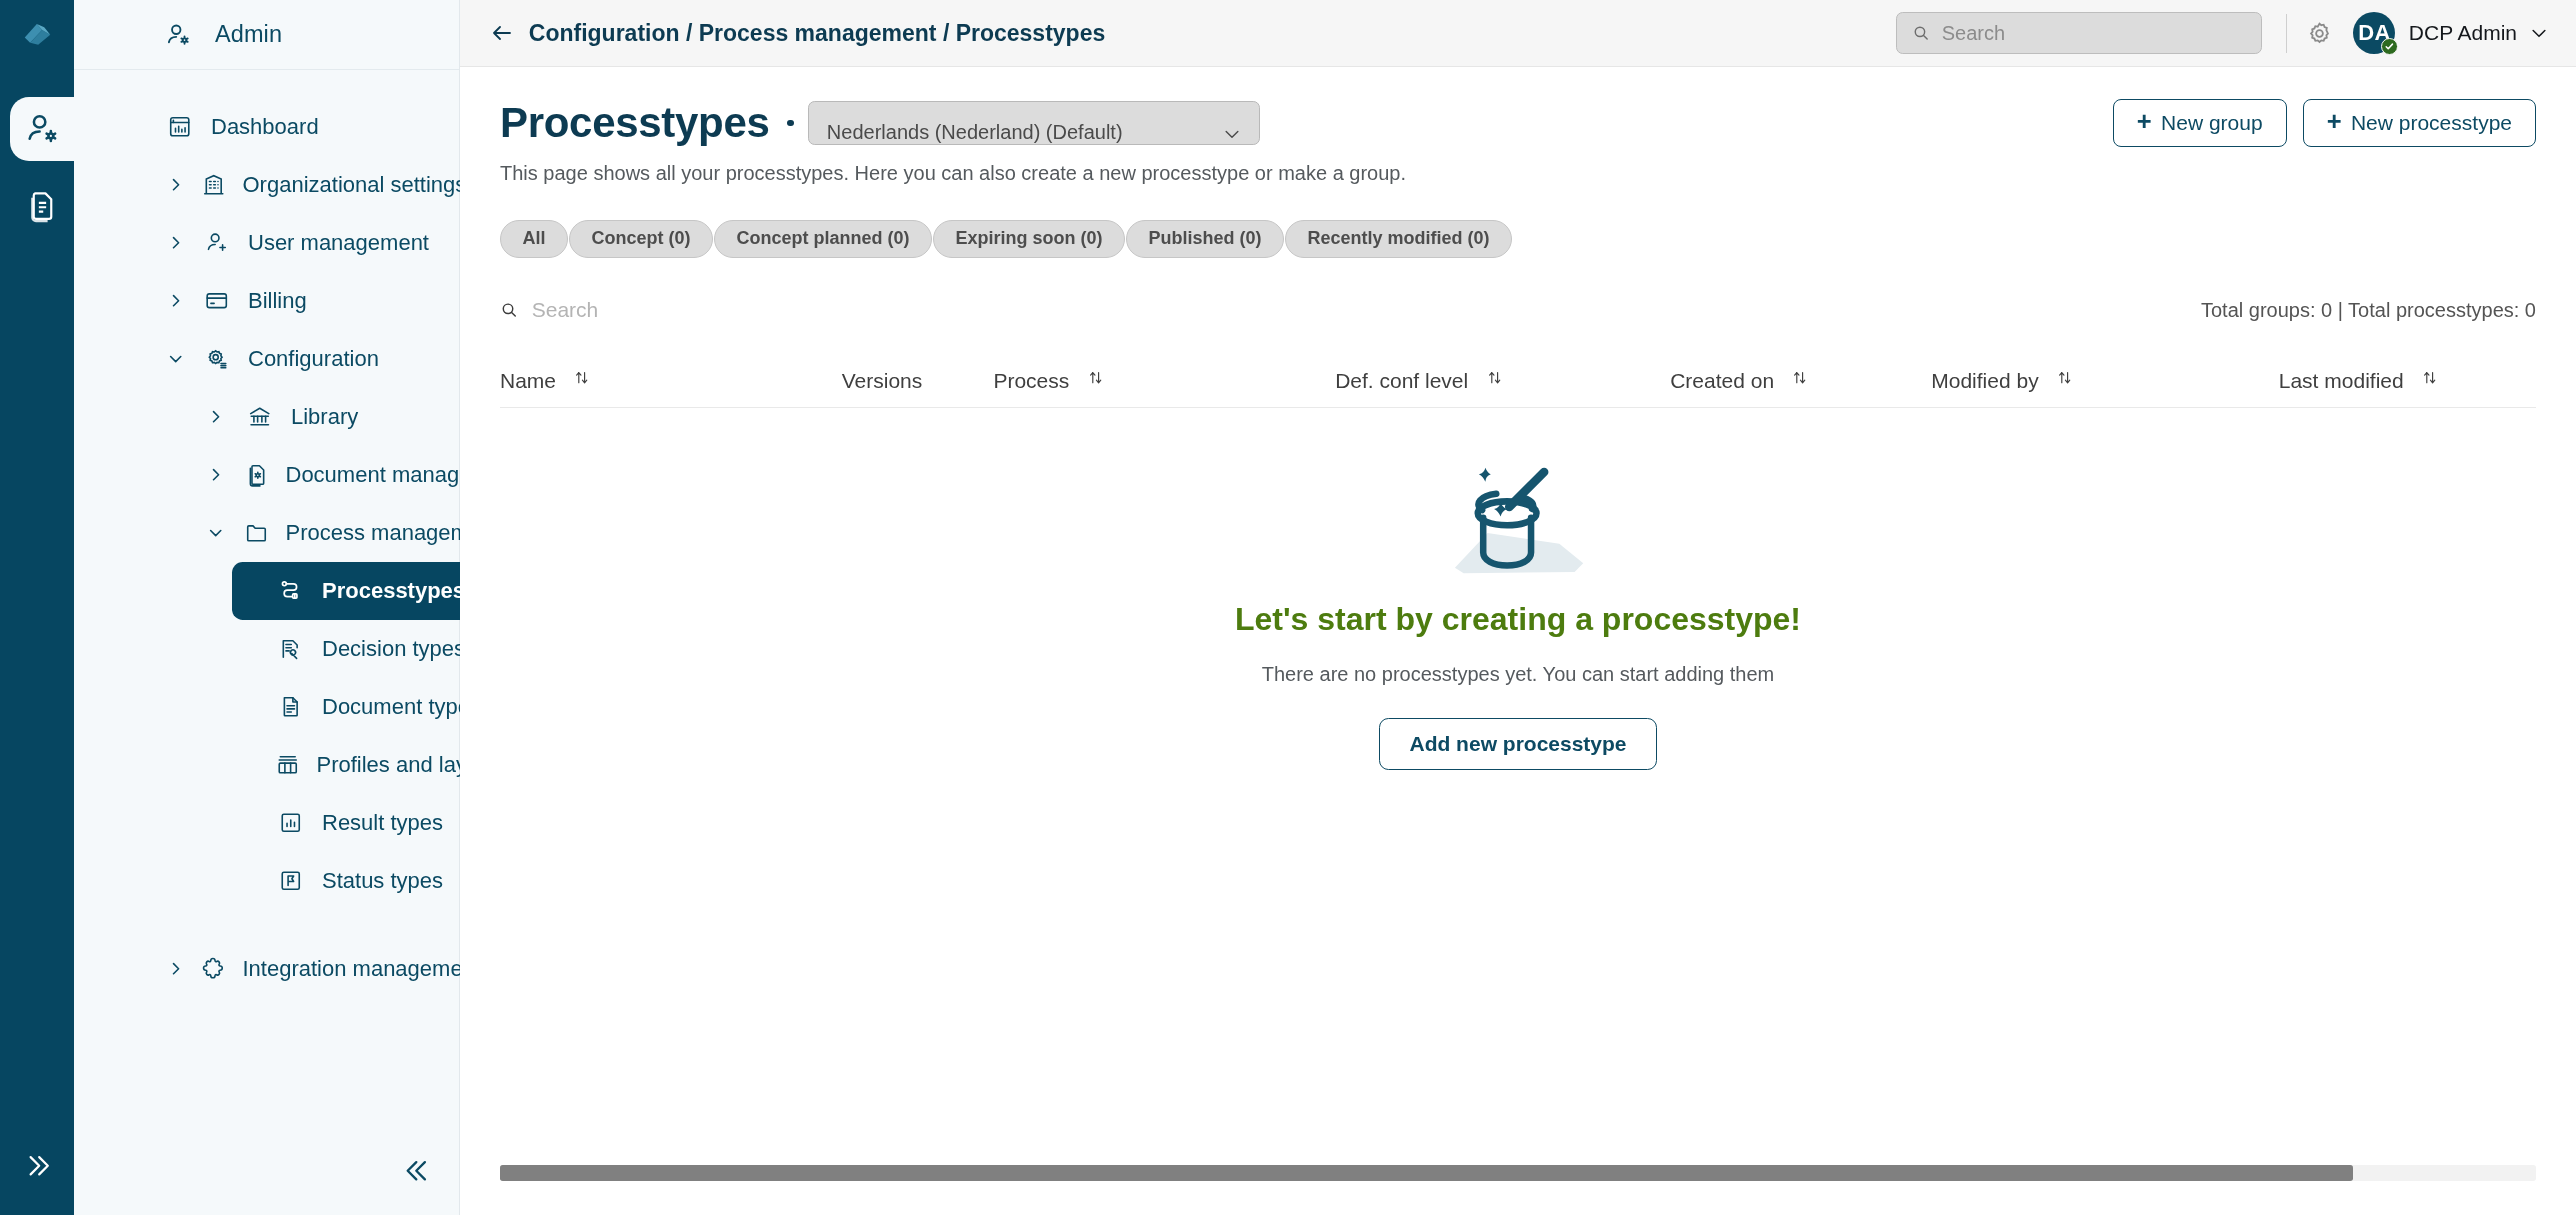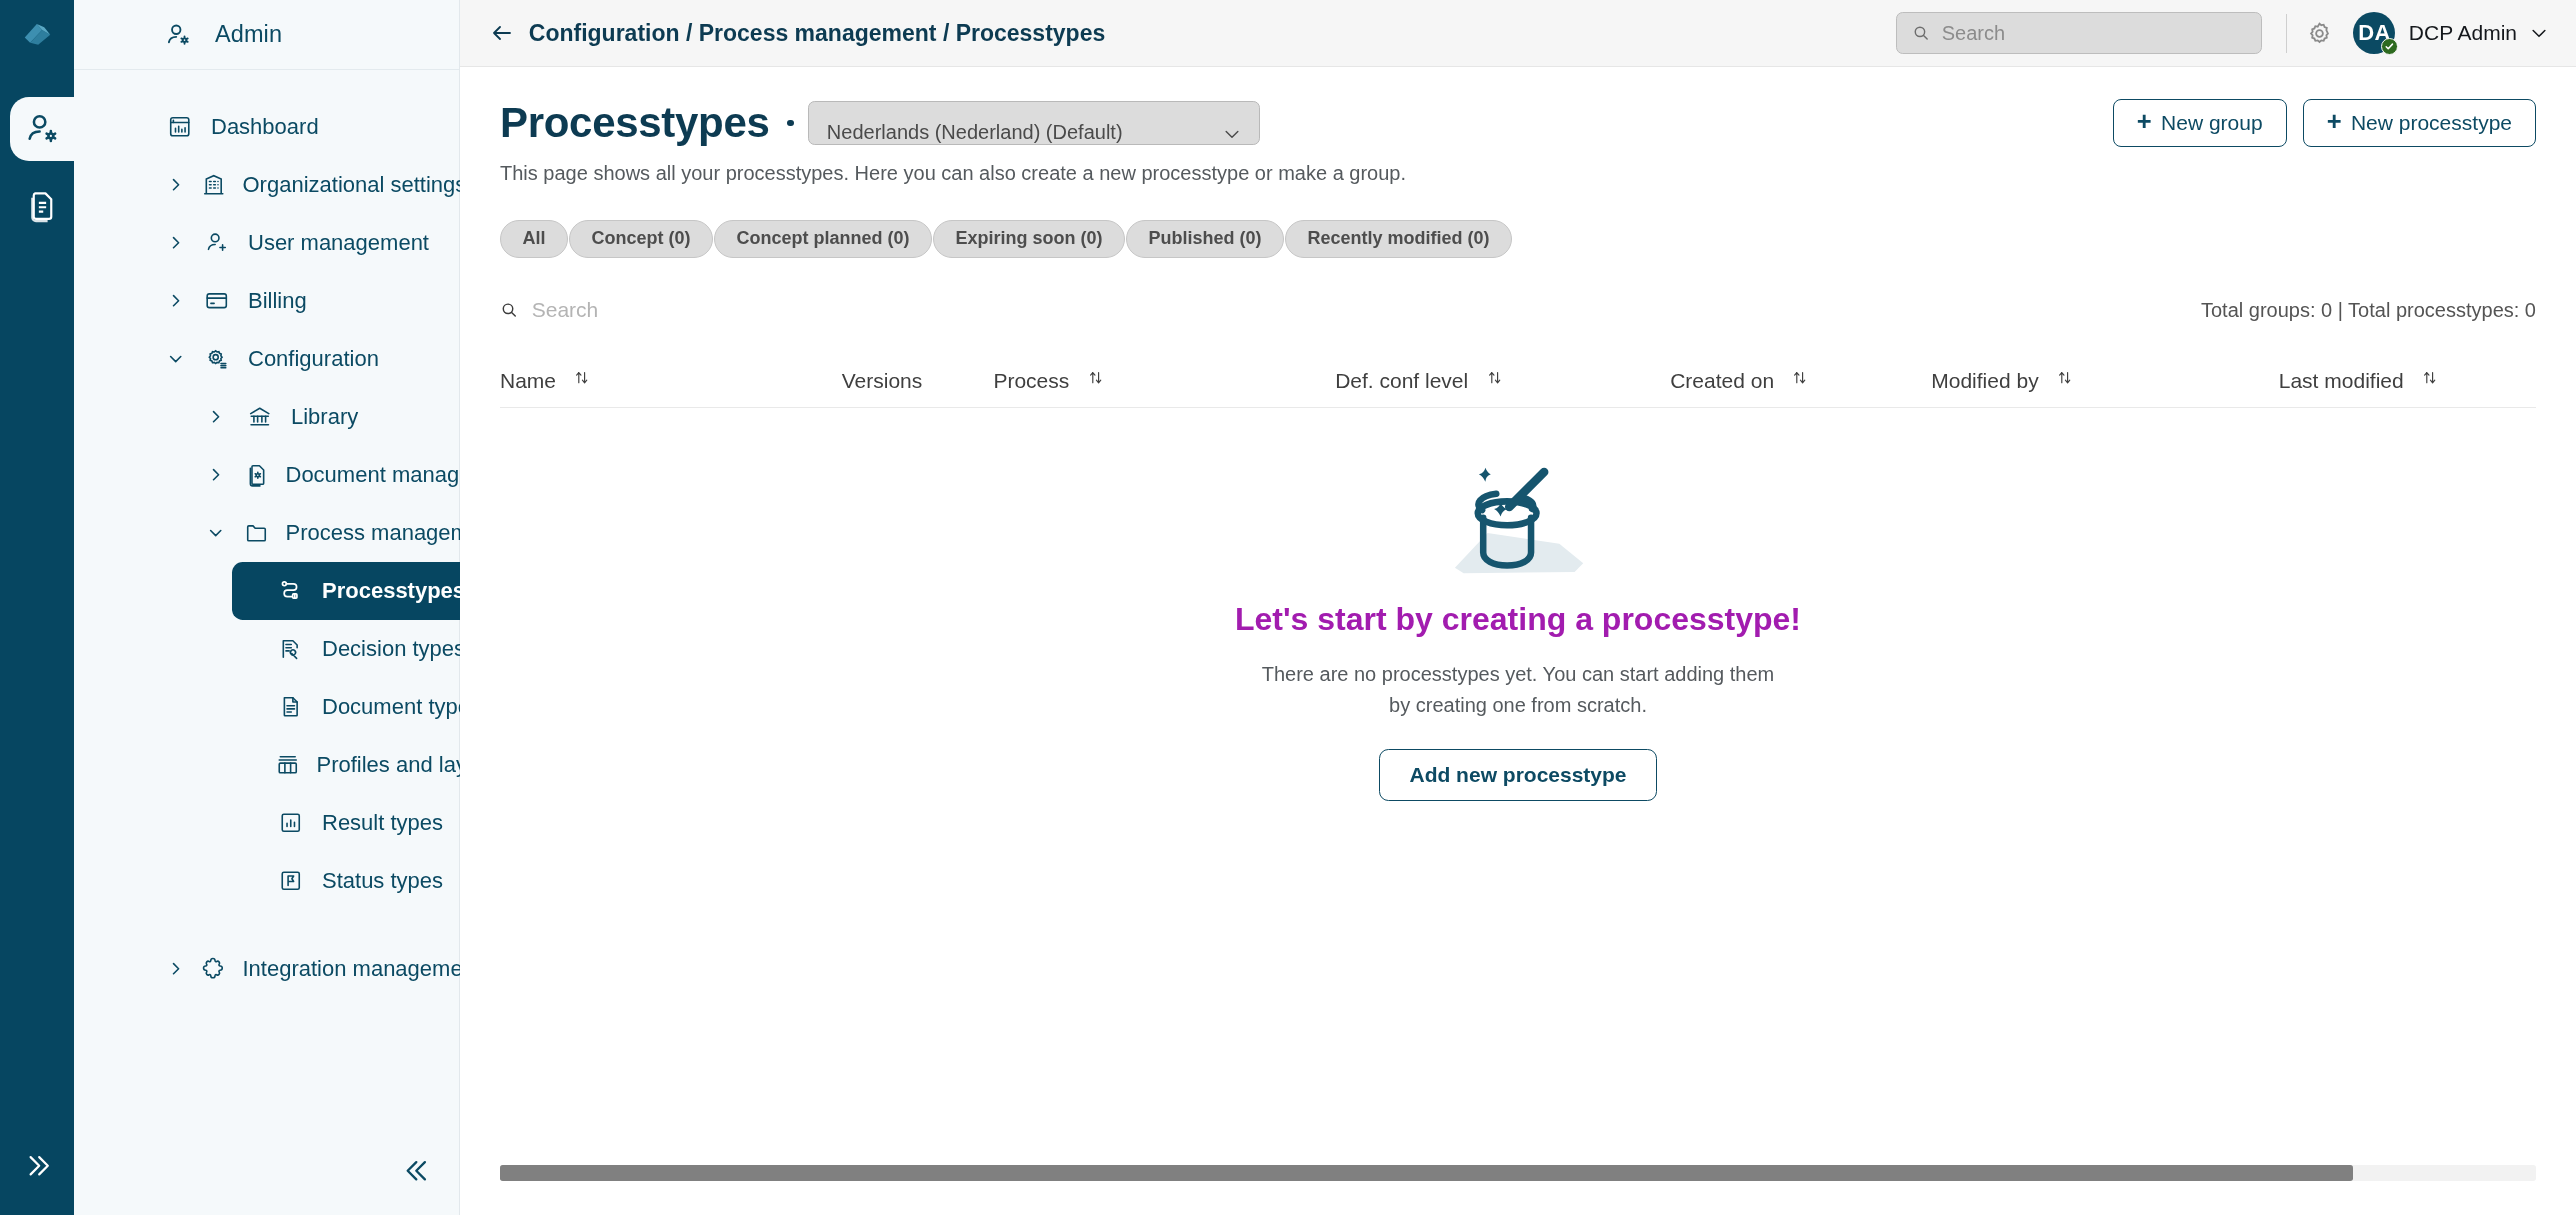--- a/index.html
+++ b/index.html
@@ -340,21 +340,21 @@
     display: flex;
     flex-direction: column;
     align-items: center;
     margin-top: 42px;
   }
   .empty-art { width: 174px; height: 131px; }
   .empty-title {
     margin-top: 20px;
     font-size: 32px;
     font-weight: bold;
-    color: #a21caf;
+    color: #4d7c0f;
   }
   .empty-desc {
     margin-top: 21.5px;
     font-size: 20px;
     color: #555a5e;
     text-align: center;
     line-height: 1.55;
   }
   .empty-btn {
     margin-top: 28px;
@@ -802,21 +802,20 @@
           <ellipse cx="70" cy="58" rx="27" ry="11" stroke="#16556e" stroke-width="6"></ellipse>
           <path d="M60 40 a22 10 0 0 0 -13 15" stroke="#16556e" stroke-width="6" stroke-linecap="round" fill="none"></path>
           <path d="M86 44 a20 9 0 0 1 7 10" stroke="#16556e" stroke-width="6" stroke-linecap="round" fill="none"></path>
           <path d="M72 52 L104 20" stroke="#16556e" stroke-width="8" stroke-linecap="round"></path>
           <path d="M50 16 q2 5 5 6 q-5 2 -5 7 q-2 -5 -6 -7 q5 -1 6 -6z" fill="#16556e"></path>
           <path d="M64 48 q2 5 6 6 q-5 2 -6 7 q-2 -5 -6 -7 q5 -1 6 -6z" fill="#16556e"></path>
         </svg>
         <div class="empty-title">Let's start by creating a processtype!</div>
         <div class="empty-desc">
           <div>There are no processtypes yet. You can start adding them</div>
-          <div>by creating one from scratch.</div>
         </div>
         <div class="empty-btn">Add new processtype</div>
       </div>
 
       <div class="hscroll">
         <div class="thumb"></div>
       </div>
     </div>
   </div>
 </div>

